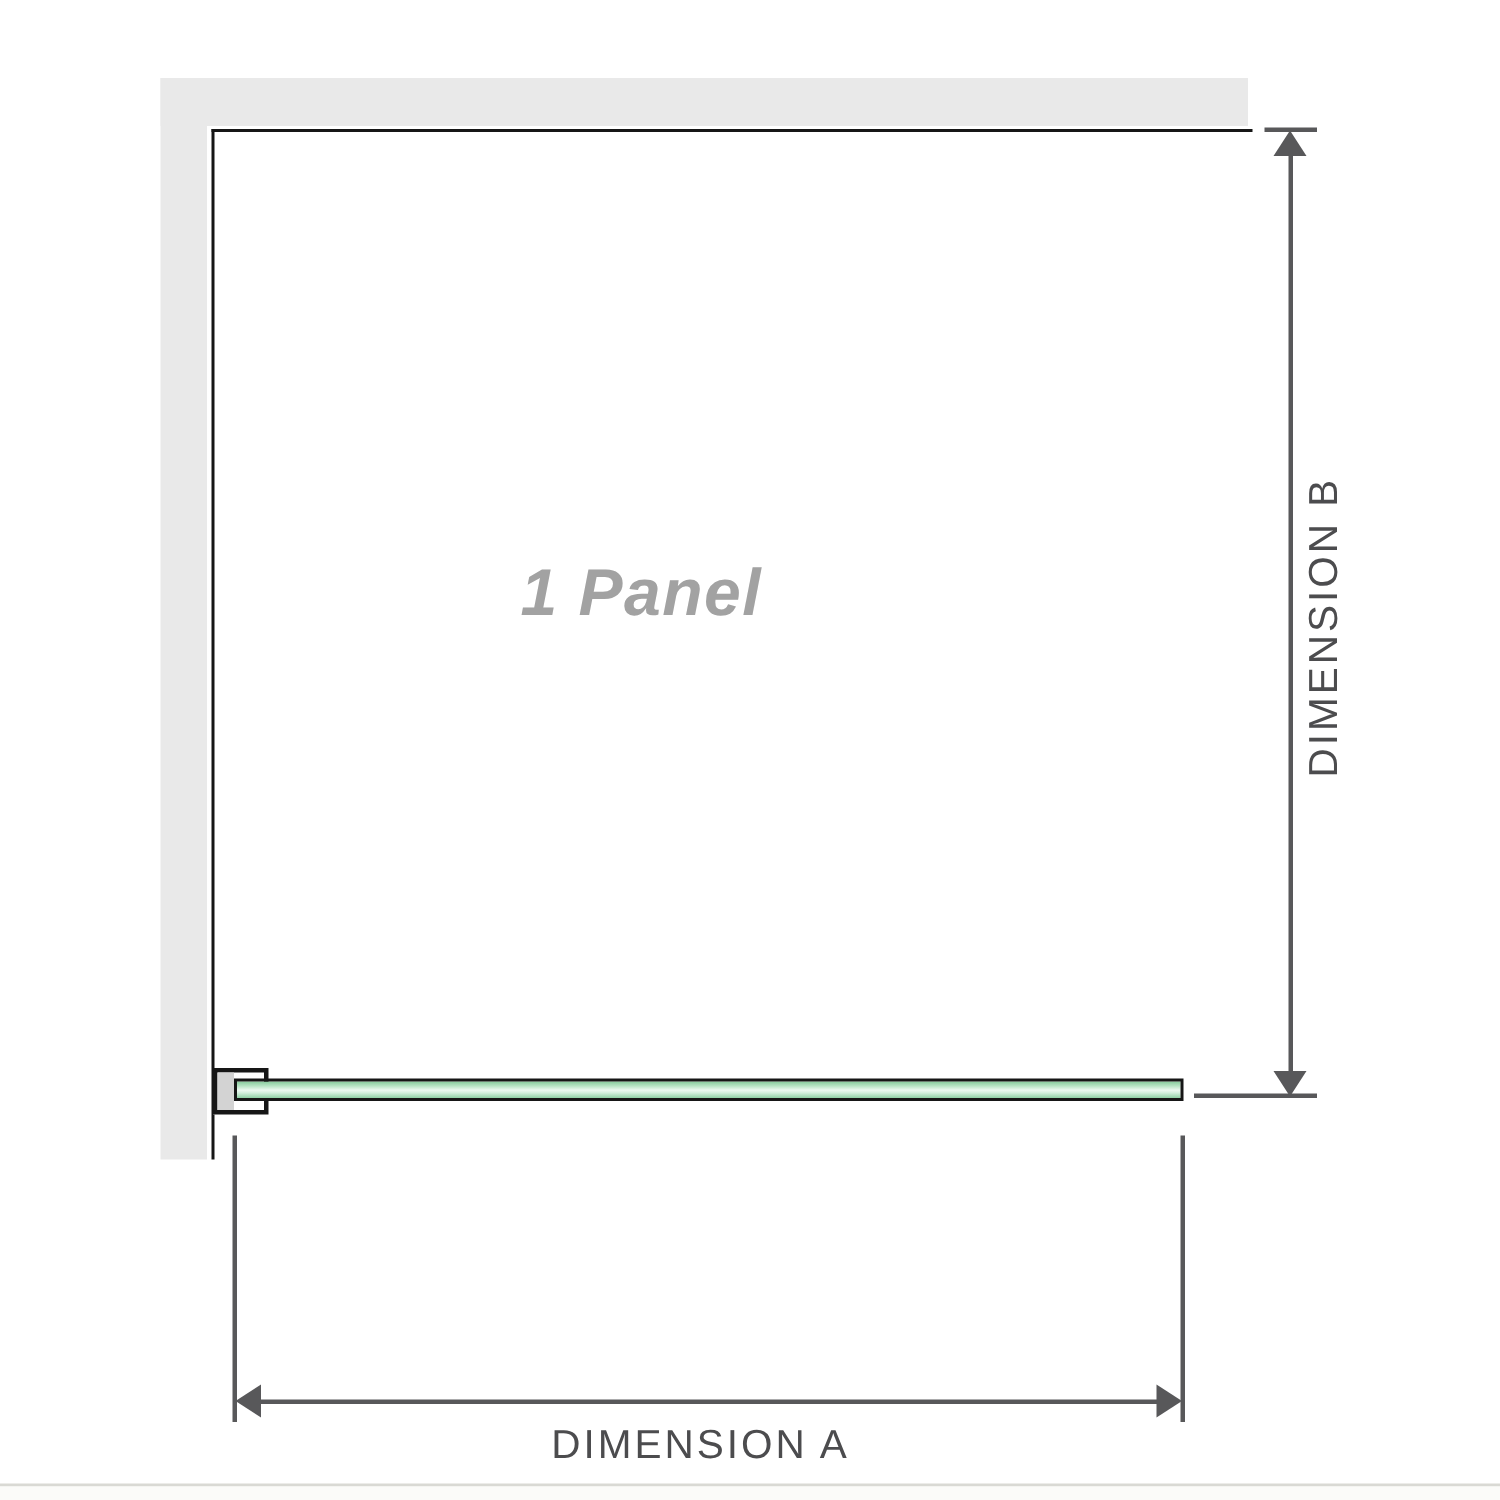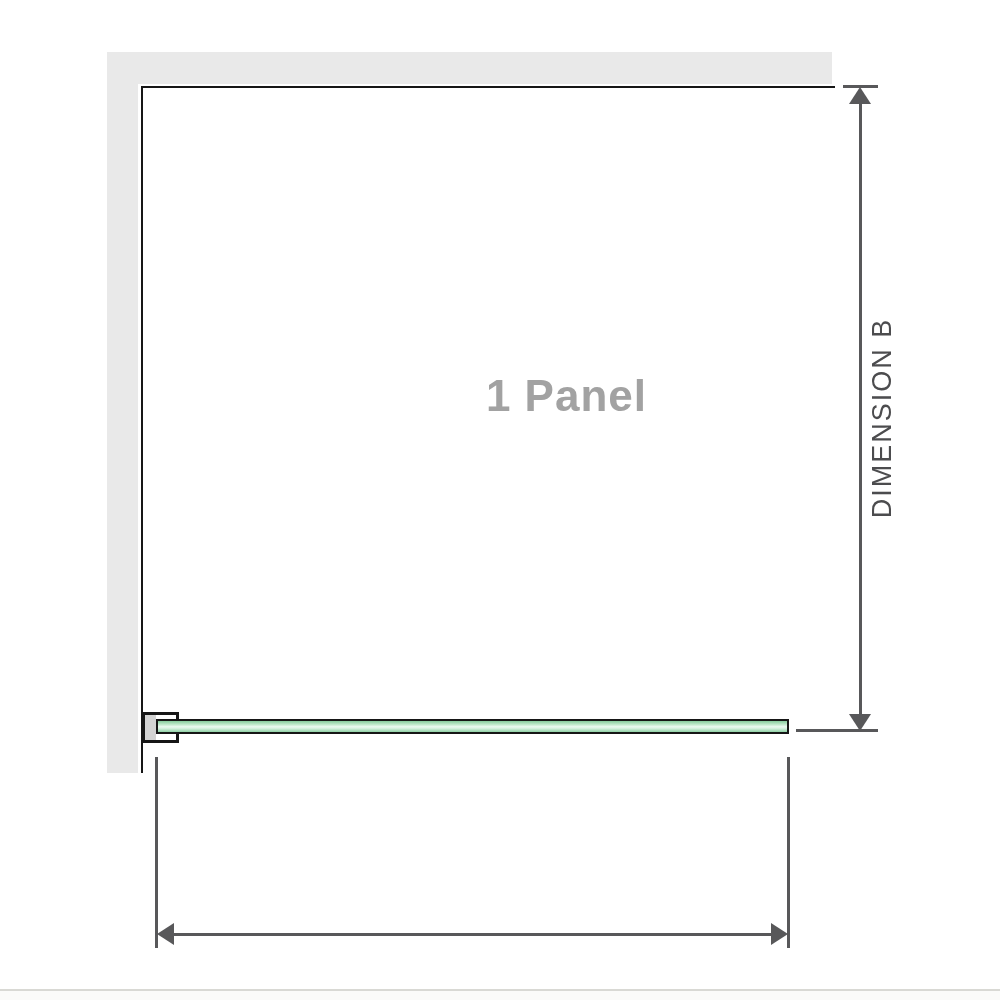--- a/index.html
+++ b/index.html
@@ -41,22 +41,23 @@
     left: 156px; top: 719px; width: 633px; height: 15px;
     box-sizing: border-box;
     border: 2px solid #161616;
     background: linear-gradient(to bottom,
       #86cb9c 0%, #b9e5c6 28%, #ecf9f1 52%, #d4f0de 68%, #8fd1a5 100%);
   }
 
   
   .panel-label {
     left: 347px; top: 368px; width: 300px; height: 56px;
-    text-align: right;
+    text-align: left;
     font-size: 44px;
+    font-style: italic;
     font-weight: bold;
     letter-spacing: 1px;
     color: #a2a2a2;
     line-height: 56px;
   }
 
   
   .dim { background: #58585a; }
   .dim-b-line { left: 859px; top: 100px; width: 3px; height: 617px; }
   .dim-b-tick-top    { left: 843px; top: 85px;  width: 35px; height: 3px; }
@@ -140,17 +141,18 @@
   <div class="abs dim dim-b-line"></div>
   <div class="abs arrow arrow-up"></div>
   <div class="abs arrow arrow-down"></div>
   <div class="abs dim-label dim-b-label">DIMENSION B</div>
 
   <div class="abs dim dim-a-ext-left"></div>
   <div class="abs dim dim-a-ext-right"></div>
   <div class="abs dim dim-a-line"></div>
   <div class="abs arrow arrow-left"></div>
   <div class="abs arrow arrow-right"></div>
+  <div class="abs dim-label dim-a-label">DIMENSION A</div>
 
   <div class="abs bottom-separator"></div>
   <div class="abs below-separator"></div>
 
 </div>
 
 </body></html>

